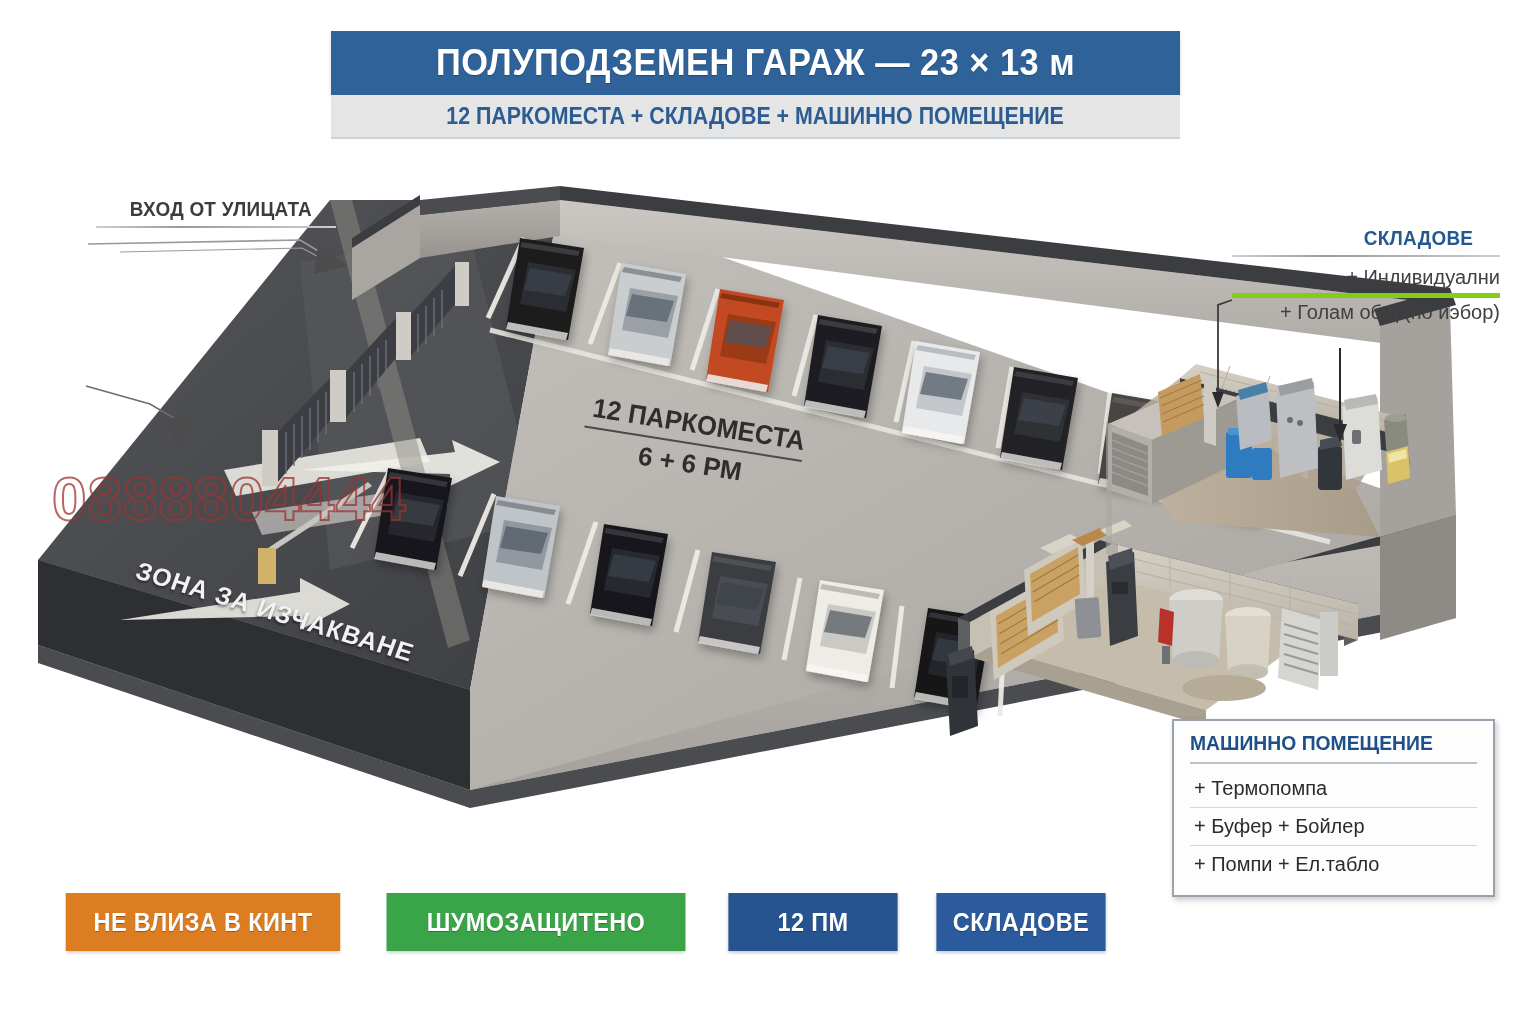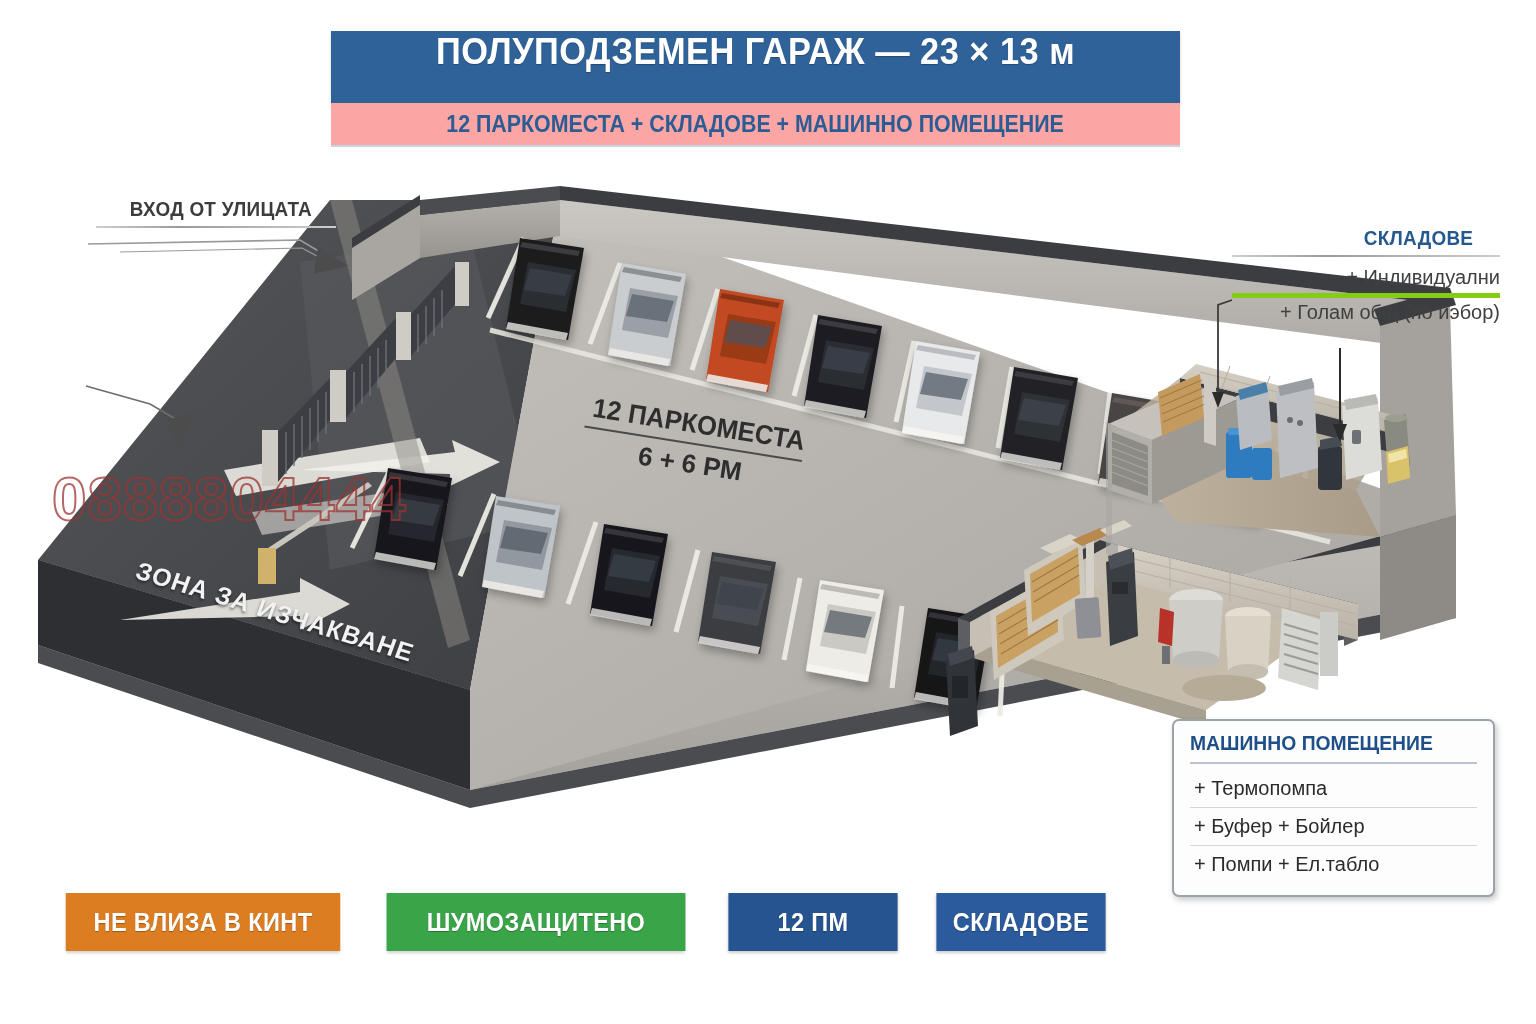--- a/index.html
+++ b/index.html
@@ -18,35 +18,35 @@
   }
 
   
   .title-wrap {
     position: absolute;
     left: 331px; top: 31px;
     width: 849px;
   }
   .title-bar {
     background: #2f6298;
-    height: 72px;
-    display: flex; justify-content: center;
+    height: 64px;
+    display: flex; align-items: center; justify-content: center;
     box-shadow: 0 2px 3px rgba(0,0,0,.18);
   }
   .title-bar .t {
     color: #ffffff;
     font-size: 37px;
     font-weight: bold;
     letter-spacing: .5px;
     transform: scaleX(.93);
     white-space: nowrap;
     text-shadow: 0 1px 1px rgba(0,0,0,.25);
   }
   .subtitle-bar {
-    background: #fca5a5;
+    background: #e5e5e5;
     height: 44px;
     display: flex; align-items: center; justify-content: center;
     border-bottom: 2px solid #c9d3de;
   }
   .subtitle-bar .s {
     color: #2b5c93;
     font-size: 23px;
     font-weight: bold;
     transform: scaleX(.93);
     white-space: nowrap;
@@ -596,21 +596,21 @@
   </div>
 
 
   <div class="callout" style="left:1232px; top:226px; width:268px;">
     <div class="hd blue">СКЛАДОВЕ</div>
     <div class="rule"></div>
     <div class="li">+ Индивидуални</div>
     <div class="li">+ Голам общ (по иэбор)</div>
   </div>
 
-  <div class="panel" style="left:1172px; top:719px; width:323px;border-radius:7px;">
+  <div class="panel" style="left:1172px; top:719px; width:323px;">
     <div class="ph">МАШИННО ПОМЕЩЕНИЕ</div>
     <div class="prule"></div>
     <div class="pli">+ Термопомпа</div>
     <div class="pli">+ Буфер + Бойлер</div>
     <div class="pli">+ Помпи + Ел.табло</div>
   </div>
 
   <div class="badges">
     <div class="badge" style="background: rgb(221, 125, 34); width: 292px;">
         <span>НЕ ВЛИЗА В КИНТ</span>

